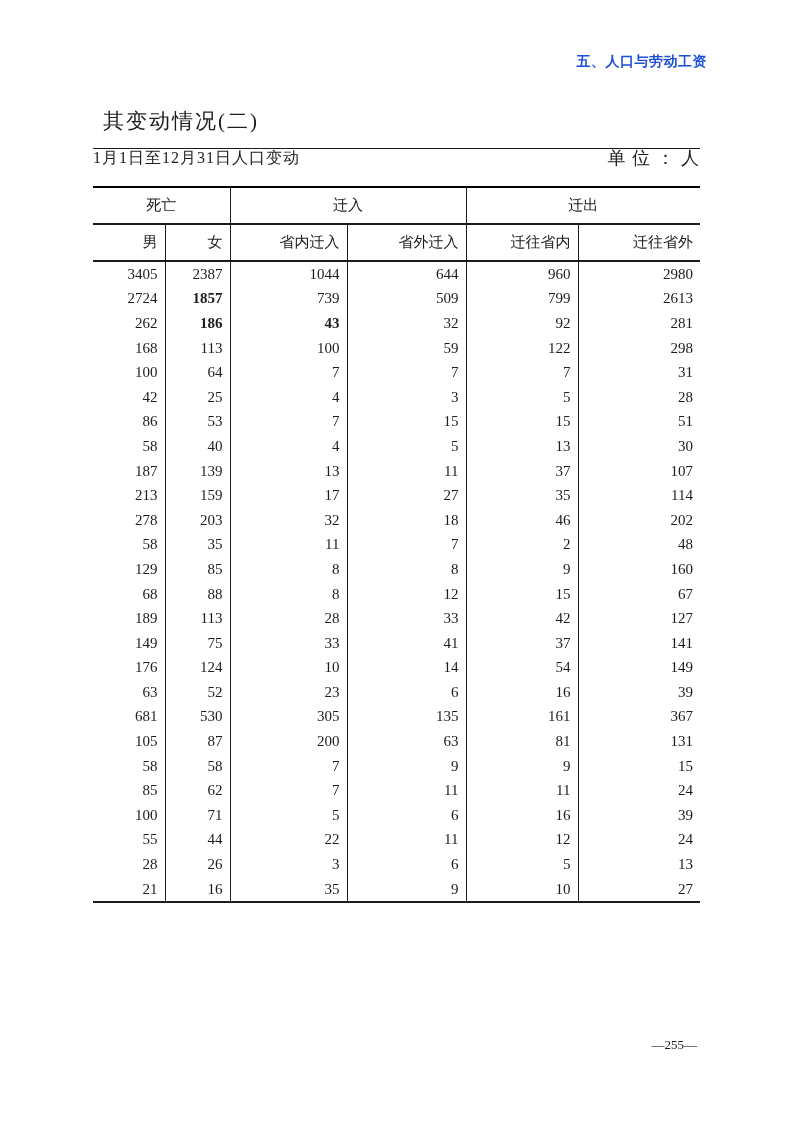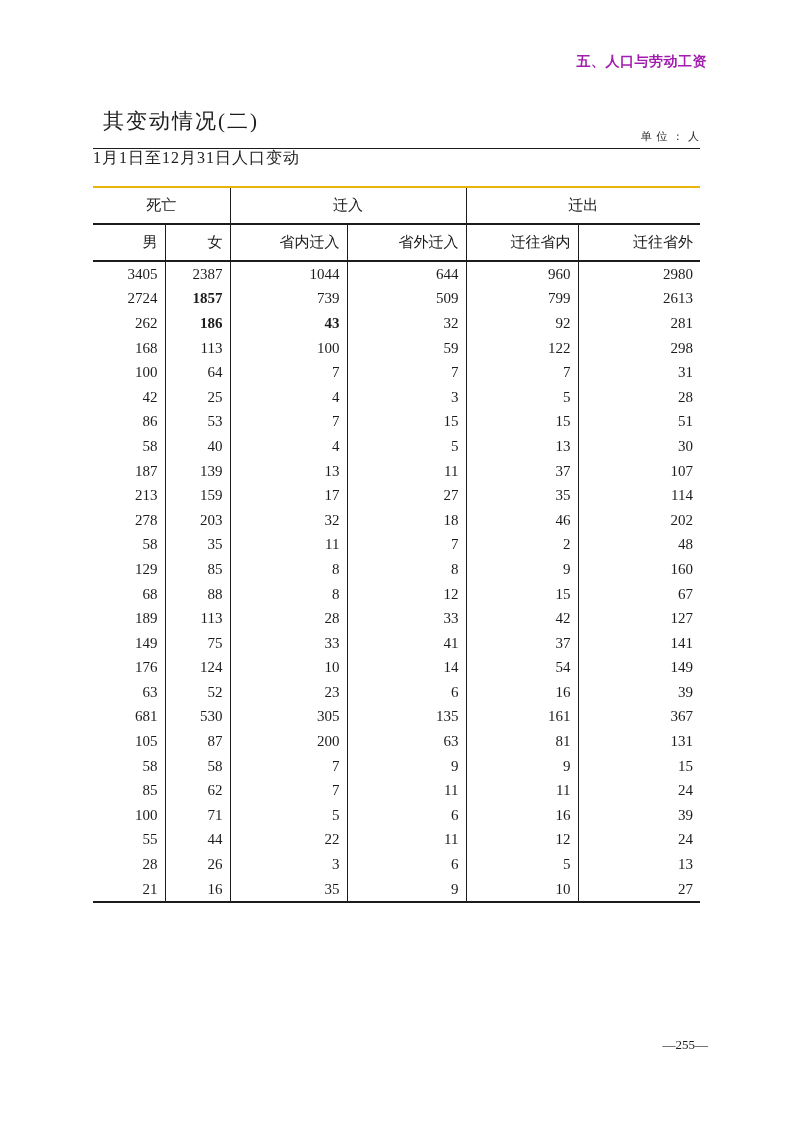--- a/index.html
+++ b/index.html
@@ -16,39 +16,39 @@
     color: #1c1c1c;
     overflow: hidden;
   }
   .section-header {
     position: absolute;
     top: 53px;
     right: 86px;
     font-family: "Liberation Sans", "DejaVu Sans", sans-serif;
     font-weight: bold;
     font-size: 14px;
-    color: #a21caf;
+    color: #1d4ed8;
     letter-spacing: 0.5px;
     white-space: nowrap;
   }
   .doc-title {
     position: absolute;
     top: 99px;
     left: 95px;
     margin: 8px;
     font-size: 21px;
     font-weight: normal;
     letter-spacing: 2px;
     white-space: nowrap;
   }
   .unit-label {
     position: absolute;
-    top: 129px;
+    top: 146px;
     right: 93px;
-    font-size: 11px;
+    font-size: 18px;
     letter-spacing: 1px;
     white-space: nowrap;
     text-align: right;
   }
   .header-rule {
     position: absolute;
     top: 148px;
     left: 93px;
     width: 607px;
     height: 0;
@@ -64,21 +64,21 @@
     letter-spacing: 1px;
     white-space: nowrap;
   }
   table.pop-table {
     position: absolute;
     top: 186px;
     left: 93px;
     width: 607px;
     border-collapse: collapse;
     table-layout: fixed;
-    border-top: 2px solid #eab308;
+    border-top: 2px solid #000000;
     border-bottom: 2px solid #1c1c1c;
     font-size: 15px;
   }
   .pop-table th, .pop-table td {
     font-weight: normal;
     padding: 0 7px 0 0;
     text-align: right;
     overflow: hidden;
     white-space: nowrap;
   }
@@ -95,21 +95,21 @@
   .pop-table tbody td {
     height: 24.6px;
     font-size: 15px;
   }
   .pop-table .bdr  { border-right: 1px solid #1c1c1c; }  
   .pop-table .bdg  { border-right: 1px solid #1c1c1c; }  
   .pop-table td.bold { font-weight: bold; }
   .page-number {
     position: absolute;
     top: 1037px;
-    right: 85px;
+    right: 96px;
     font-size: 13px;
     white-space: nowrap;
   }
 </style>
 </head>
 <body>
 
 <div class="page">
 
   <div class="section-header">五、人口与劳动工资</div>

